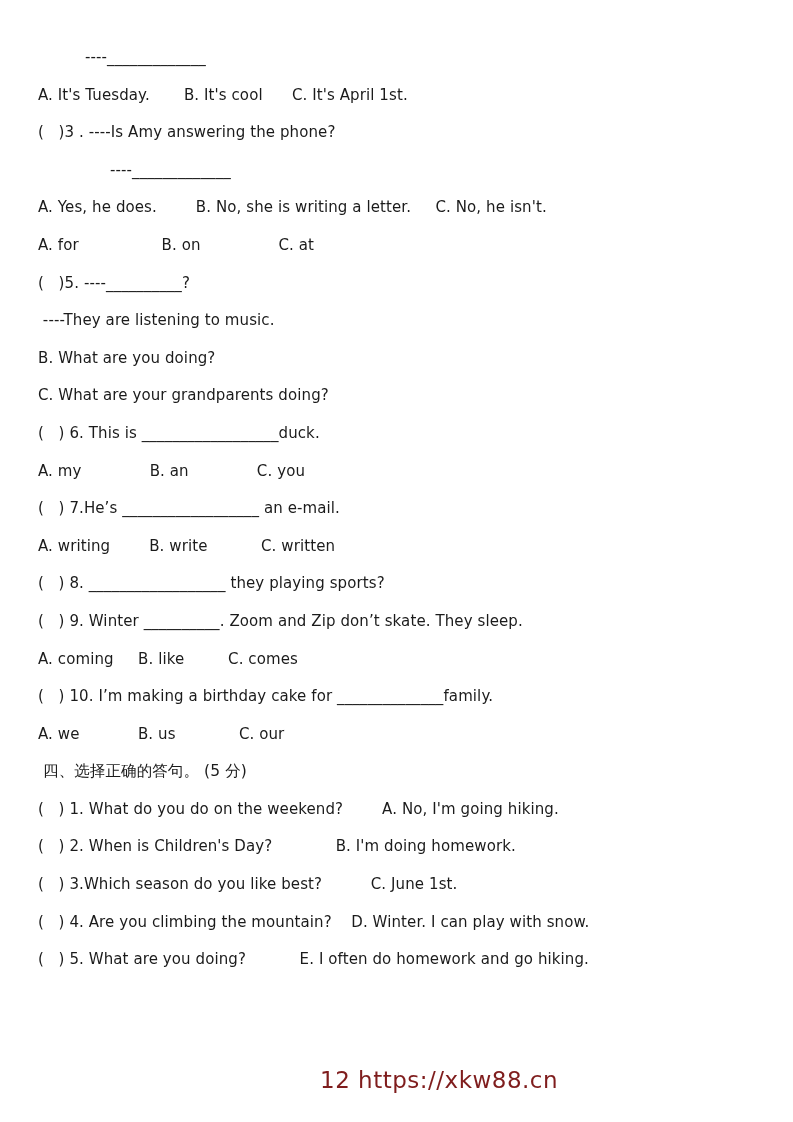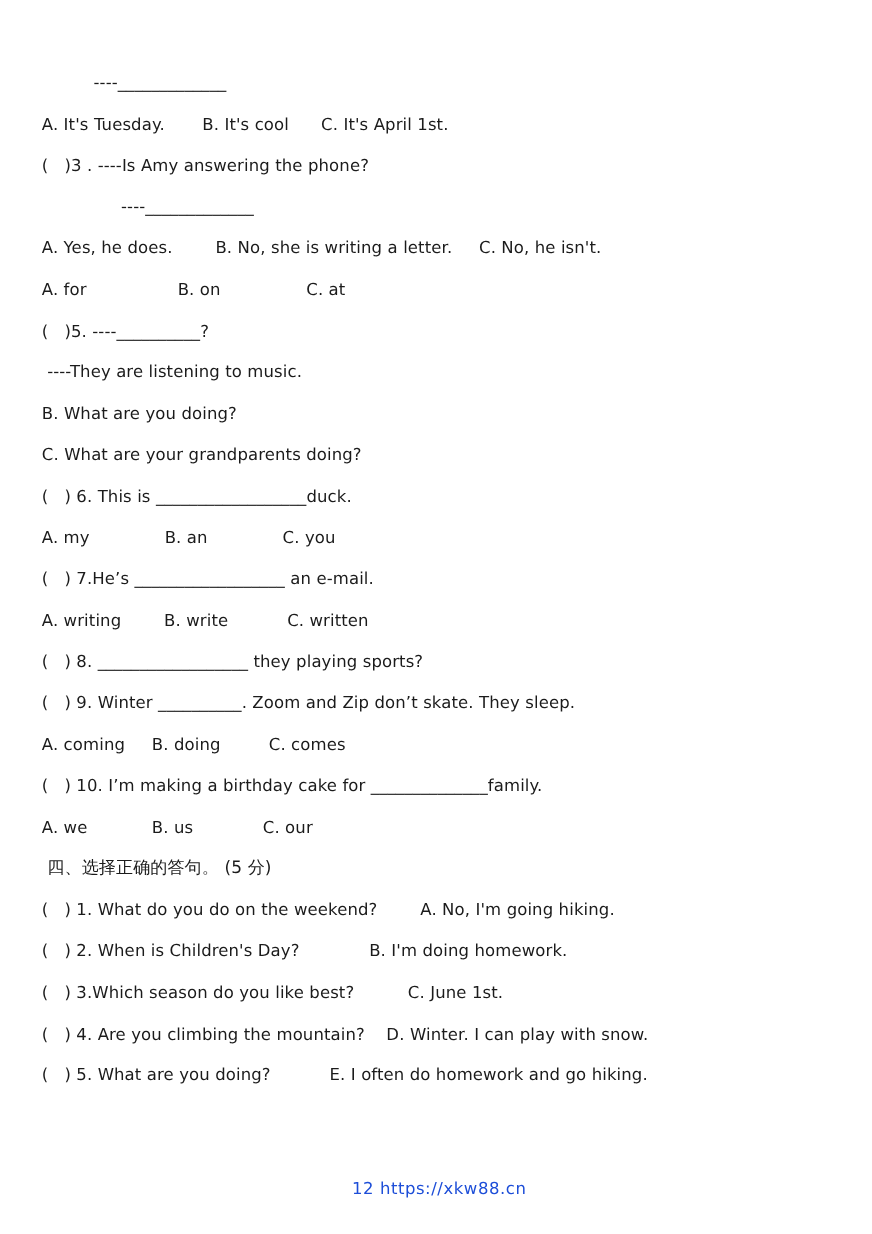--- a/index.html
+++ b/index.html
@@ -16,44 +16,44 @@
   }
   .page {
     position: relative;
     width: 793px;
     height: 1122px;
     background: #ffffff;
   }
   .doc {
     position: relative;
     z-index: 1;
-    padding: 57px 18px 0 38px;
+    padding: 39px 18px 0 38px;
   }
   .line {
     white-space: pre;
     font-size: 15px;
     line-height: 37.6px;
     height: 37.6px;
     color: #1b1b1b;
     letter-spacing: 0.1px;
   }
   .indent-1 { padding-left: 47px; }
   .indent-2 { padding-left: 72px; }
   .section-header {
     font-weight: normal;
     font-size: 15.5px;
   }
   .watermark {
     position: absolute;
     left: 320px;
     top: 1068px;
     z-index: 0;
-    font-size: 15px;
+    font-size: 23px;
     line-height: 24px;
-    color: #1d4ed8;
+    color: #7f1d1d;
     letter-spacing: 0.5px;
     white-space: pre;
   }
 </style>
 </head>
 <body>
 
 <div class="page">
 
   <div class="watermark">12 https://xkw88.cn</div>
@@ -69,21 +69,21 @@
     <div class="line">(   )5. ----__________?</div>
     <div class="line"> ----They are listening to music.</div>
     <div class="line">B. What are you doing?</div>
     <div class="line">C. What are your grandparents doing?</div>
     <div class="line">(   ) 6. This is __________________duck.</div>
     <div class="line">A. my              B. an              C. you</div>
     <div class="line">(   ) 7.He’s __________________ an e-mail.</div>
     <div class="line">A. writing        B. write           C. written</div>
     <div class="line">(   ) 8. __________________ they playing sports?</div>
     <div class="line">(   ) 9. Winter __________. Zoom and Zip don’t skate. They sleep.</div>
-    <div class="line">A. coming     B. doing         C. comes</div>
+    <div class="line">A. coming     B. like         C. comes</div>
     <div class="line">(   ) 10. I’m making a birthday cake for ______________family.</div>
     <div class="line">A. we            B. us             C. our</div>
 
     <div class="line section-header"> 四、选择正确的答句。 (5 分)</div>
 
     <div class="line">(   ) 1. What do you do on the weekend?        A. No, I'm going hiking.</div>
     <div class="line">(   ) 2. When is Children's Day?             B. I'm doing homework.</div>
     <div class="line">(   ) 3.Which season do you like best?          C. June 1st.</div>
     <div class="line">(   ) 4. Are you climbing the mountain?    D. Winter. I can play with snow.</div>
     <div class="line">(   ) 5. What are you doing?           E. I often do homework and go hiking.</div>

